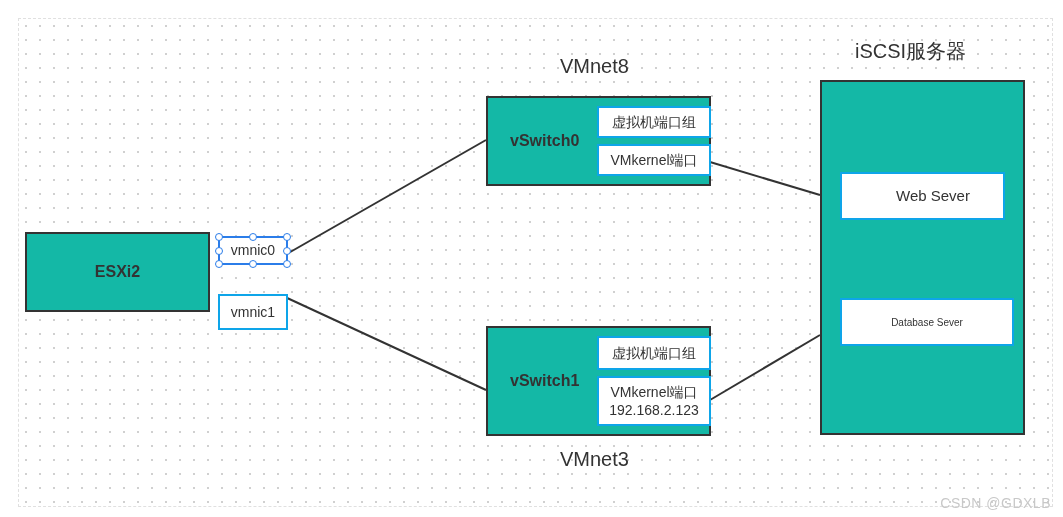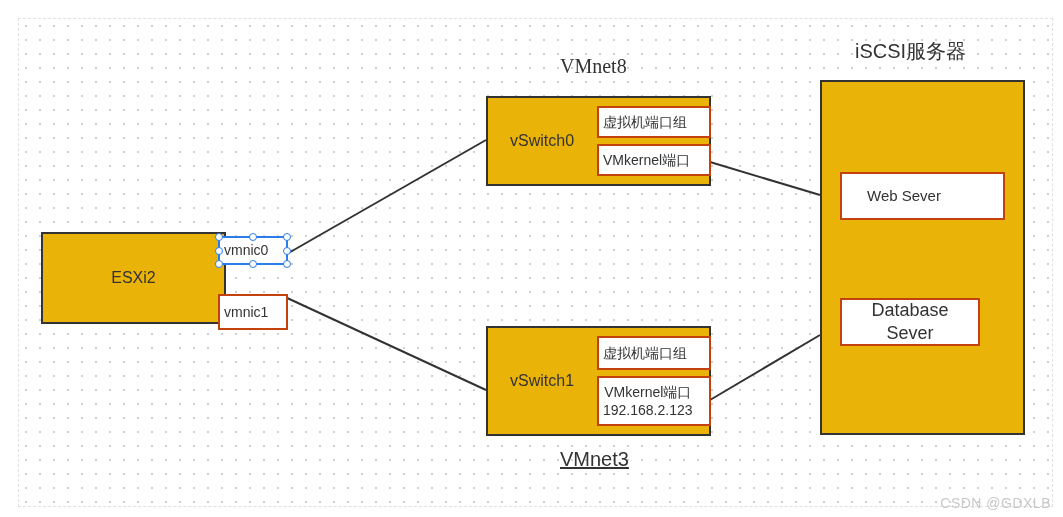--- a/index.html
+++ b/index.html
@@ -14,42 +14,44 @@
   }
   .grid-bg {
     position: absolute;
     inset: 18px 10px 10px 18px;
     background-image: radial-gradient(circle, #d0d0d0 1px, transparent 1px);
     background-size: 14px 14px;
     border: 1px dashed #e0e0e0;
   }
   .node {
     position: absolute;
-    background: #eab308;
+    background: #14b8a6;
     border: 2px solid #333;
     display: flex;
     align-items: center;
     justify-content: center;
     font-size: 16px;
+    font-weight: bold;
   }
   .label {
     position: absolute;
     font-size: 20px;
     color: #333;
     text-align: center;
   }
   .server-label {
     font-size: 20px;
   }
   .sub-box {
     position: absolute;
     background: #fff;
-    border: 2px solid #c2410c;
+    border: 2px solid #0ea5e9;
     display: flex;
     align-items: center;
+    justify-content: center;
     font-size: 14px;
     text-align: center;
     line-height: 1.3;
     padding: 2px 4px;
   }
   .sel-handle {
     position: absolute;
     width: 8px;
     height: 8px;
     background: #fff;
@@ -77,41 +79,41 @@
 
 <div class="grid-bg"></div>
 
 <svg class="lines">
   <line x1="285" y1="255" x2="486" y2="140" stroke="#333" stroke-width="2"></line>
   <line x1="285" y1="297" x2="486" y2="390" stroke="#333" stroke-width="2"></line>
   <line x1="710" y1="162" x2="820" y2="195" stroke="#333" stroke-width="2"></line>
   <line x1="710" y1="400" x2="820" y2="335" stroke="#333" stroke-width="2"></line>
 </svg>
 
-<div class="node" style="left:41px; top:232px; width:185px; height:92px;">
+<div class="node" style="left:25px; top:232px; width:185px; height:80px;">
   <span>ESXi2</span>
 </div>
 
 <div class="sub-box" style="left:218px; top:236px; width:70px; height:29px; border-color:#2b7de9;">
   <span>vmnic0</span>
   <span class="sel-handle" style="left:-5px; top:-5px;"></span>
   <span class="sel-handle" style="right:-5px; top:-5px;"></span>
   <span class="sel-handle" style="left:-5px; bottom:-5px;"></span>
   <span class="sel-handle" style="right:-5px; bottom:-5px;"></span>
   <span class="sel-handle" style="left:calc(50% - 4px); top:-5px;"></span>
   <span class="sel-handle" style="left:calc(50% - 4px); bottom:-5px;"></span>
   <span class="sel-handle" style="left:-5px; top:calc(50% - 4px);"></span>
   <span class="sel-handle" style="right:-5px; top:calc(50% - 4px);"></span>
 </div>
 
 <div class="sub-box" style="left:218px; top:278px; width:70px; height:36px;margin-top:16px;">
   <span>vmnic1</span>
 </div>
 
-<div class="label" style="left:560px; top:55px;font-family:Liberation Serif, serif;">VMnet8</div>
+<div class="label" style="left:560px; top:55px;">VMnet8</div>
 
 <div class="node" style="left:486px; top:96px; width:225px; height:90px; justify-content:flex-start; padding-left:22px;">
   <span>vSwitch0</span>
 </div>
 <div class="sub-box" style="left:597px; top:106px; width:114px; height:32px;">
   <span>虚拟机端口组</span>
 </div>
 <div class="sub-box" style="left:597px; top:144px; width:114px; height:32px;">
   <span>VMkernel端口</span>
 </div>
@@ -120,25 +122,25 @@
   <span>vSwitch1</span>
 </div>
 <div class="sub-box" style="left:597px; top:336px; width:114px; height:34px;">
   <span>虚拟机端口组</span>
 </div>
 <div class="sub-box" style="left:597px; top:376px; width:114px; height:50px; white-space:pre-line;">
   <span>VMkernel端口
 192.168.2.123</span>
 </div>
 
-<div class="label" style="left:560px; top:448px;text-decoration:underline;">VMnet3</div>
+<div class="label" style="left:560px; top:448px;">VMnet3</div>
 
 <div class="label server-label" style="left:855px; top:38px;">iSCSI服务器</div>
 
 <div class="node" style="left:820px; top:80px; width:205px; height:355px;"></div>
 <div class="sub-box" style="left:840px; top:172px; width:165px; height:48px; font-size:15px;padding-left:25px;">
   <span>Web Sever</span>
 </div>
-<div class="sub-box" style="left:840px; top:298px; width:140px; height:48px; font-size:18px;">
+<div class="sub-box" style="left:840px; top:298px; width:174px; height:48px; font-size:10px;">
   <span>Database Sever</span>
 </div>
 
 <div class="watermark">CSDN @GDXLB</div>
 
 </body></html>

